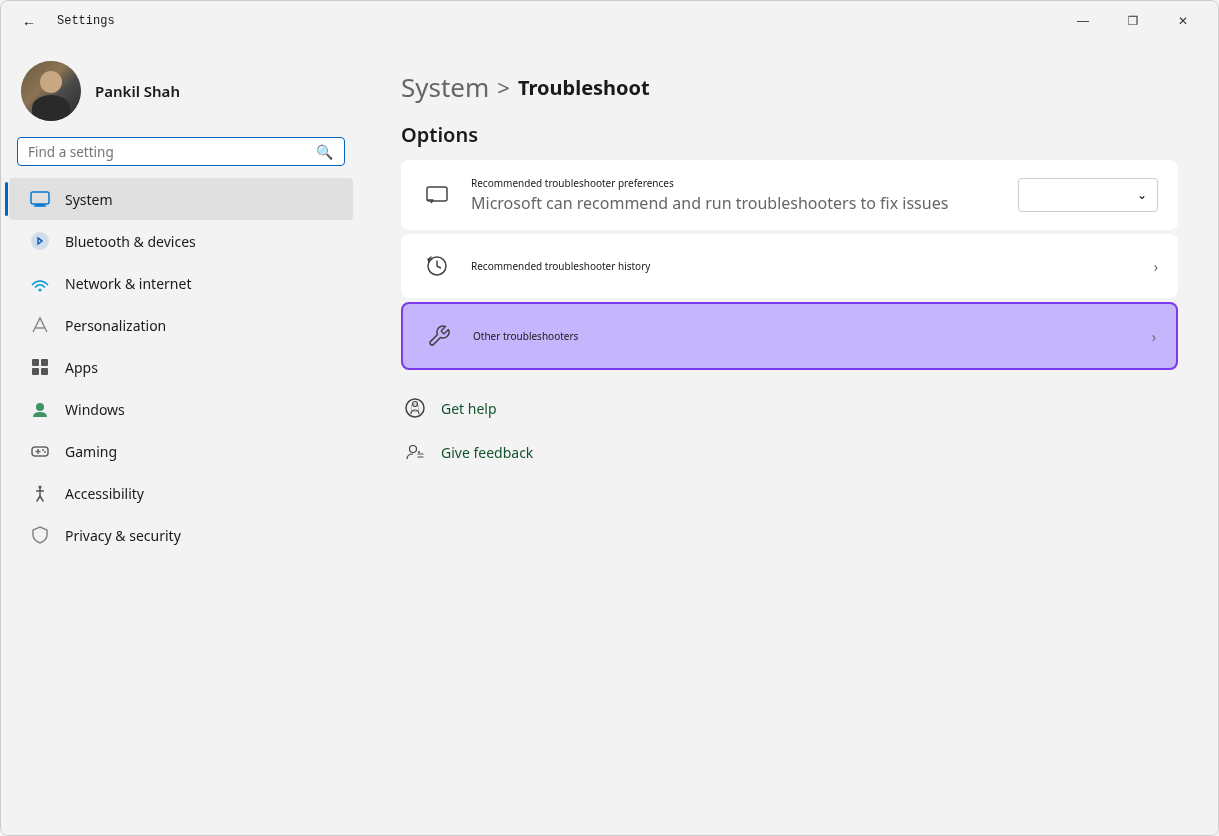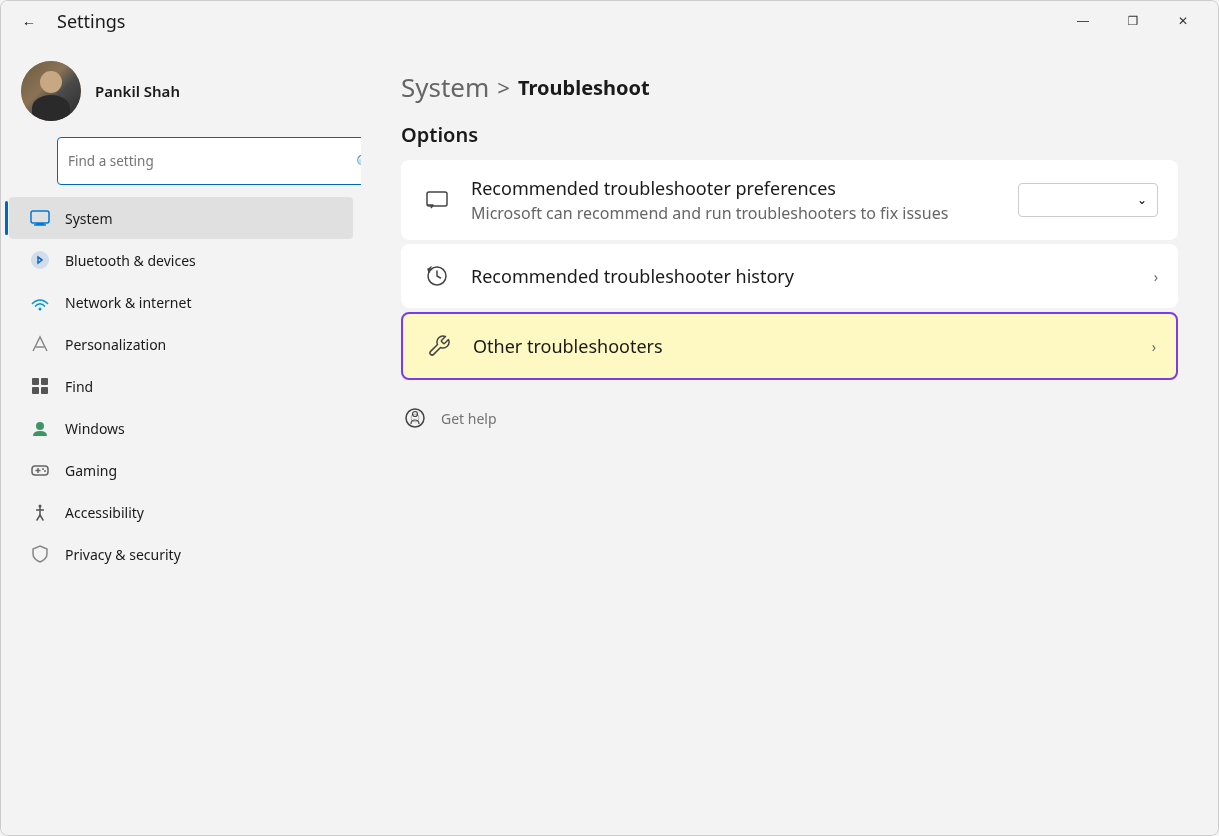--- a/index.html
+++ b/index.html
@@ -32,22 +32,23 @@
       flex-shrink: 0;
     }
 
     .titlebar-left {
       display: flex;
       align-items: center;
       gap: 12px;
     }
 
     .titlebar-title {
-      font-size: 18px;
+      font-size: 12px;
       color: #1a1a1a;
+      font-family: Liberation Mono, monospace;
     }
 
     .titlebar-controls {
       display: flex;
       gap: 4px;
     }
 
     .titlebar-btn {
       width: 46px;
       height: 32px;
@@ -150,29 +151,28 @@
       font-weight: 600;
       color: #1a1a1a;
     }
 
     .search-container {
       padding: 0 16px 12px 16px;
     }
 
     .search-box {
       width: 100%;
-      height: 48px;
+      height: 29px;
       border: 1.5px solid #0067c0;
       border-radius: 4px;
       background: #fff;
       display: flex;
       align-items: center;
       padding: 0 10px;
       gap: 8px;
-      margin-left: 40px;
     }
 
     .search-input {
       border: none;
       outline: none;
       background: transparent;
       flex: 1;
       font-size: 13.5px;
       color: #666;
       font-family: 'Segoe UI', system-ui, sans-serif;
@@ -289,21 +289,21 @@
       justify-content: center;
       font-size: 20px;
       color: #444;
     }
 
     .option-text {
       flex: 1;
     }
 
     .option-title {
-      font-size: 18px;
+      font-size: 10px;
       color: #1a1a1a;
       font-weight: 400;
     }
 
     .option-subtitle {
       font-size: 16px;
       color: #666;
       margin-top: 2px;
     }
 
@@ -326,21 +326,21 @@
       cursor: pointer;
       font-size: 12px;
     }
 
     .chevron-right {
       color: #666;
       font-size: 14px;
     }
 
     .other-troubleshooters-card {
-      background: #fef9c3;
+      background: #c4b5fd;
       border-radius: 8px;
       margin-bottom: 0;
       overflow: hidden;
       border: 2.5px solid #7c3aed;
     }
 
     .links-section {
       margin-top: 20px;
       display: flex;
       flex-direction: column;
@@ -360,21 +360,21 @@
       height: 28px;
       display: flex;
       align-items: center;
       justify-content: center;
       font-size: 18px;
       color: #444;
     }
 
     .action-link-text {
       font-size: 14px;
-      color: #737373;
+      color: #14532d;
     }
 
     
     .icon-blue { color: #0078d4; }
   </style>
 </head>
 <body>
 
 <div class="window">
 
@@ -455,21 +455,21 @@
 
         <div class="nav-item">
           <span class="nav-icon">
             <svg width="20" height="20" viewBox="0 0 20 20" fill="none">
               <rect x="2" y="2" width="7" height="7" rx="1" fill="#555"></rect>
               <rect x="11" y="2" width="7" height="7" rx="1" fill="#555"></rect>
               <rect x="2" y="11" width="7" height="7" rx="1" fill="#555"></rect>
               <rect x="11" y="11" width="7" height="7" rx="1" fill="#555"></rect>
             </svg>
           </span>
-          <span class="nav-label">Find</span>
+          <span class="nav-label">Apps</span>
         </div>
 
         <div class="nav-item">
           <span class="nav-icon">
             <svg width="20" height="20" viewBox="0 0 20 20" fill="none">
               <circle cx="10" cy="8" r="4" fill="#107c41" opacity="0.8"></circle>
               <path d="M3 18 Q3 13 10 13 Q17 13 17 18" fill="#107c41" opacity="0.8"></path>
             </svg>
           </span>
           <span class="nav-label">Windows</span>
@@ -584,16 +584,27 @@
           <div class="action-link-icon">
             <svg width="22" height="22" viewBox="0 0 22 22" fill="none">
               <circle cx="11" cy="11" r="9" stroke="#444" stroke-width="1.5" fill="none"></circle>
               <circle cx="11" cy="7" r="2.5" stroke="#444" stroke-width="1.2" fill="none"></circle>
               <path d="M7 17 Q7 13 11 13 Q15 13 15 17" stroke="#444" stroke-width="1.2" fill="none"></path>
               <circle cx="11" cy="11" r="4" stroke="#444" stroke-width="1" fill="none" opacity="0.4"></circle>
             </svg>
           </div>
           <span class="action-link-text">Get help</span>
         </div>
+        <div class="action-link">
+          <div class="action-link-icon">
+            <svg width="22" height="22" viewBox="0 0 22 22" fill="none">
+              <circle cx="9" cy="8" r="3.5" stroke="#444" stroke-width="1.2" fill="none"></circle>
+              <path d="M3 18 Q3 13 9 13" stroke="#444" stroke-width="1.2" fill="none"></path>
+              <path d="M14 13 L19 13 M14 16 L19 16" stroke="#444" stroke-width="1.2" stroke-linecap="round"></path>
+              <circle cx="15" cy="11" r="1" fill="#444"></circle>
+            </svg>
+          </div>
+          <span class="action-link-text">Give feedback</span>
+        </div>
       </div>
     </div>
   </div>
 </div>
 
 </body></html>

